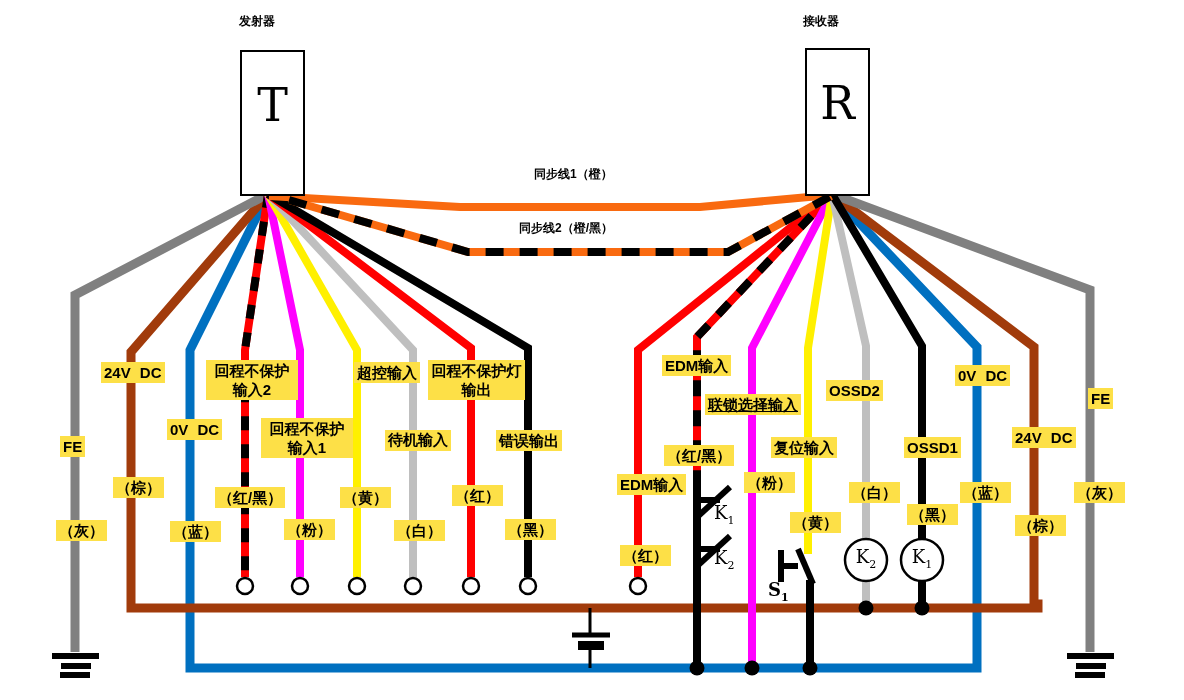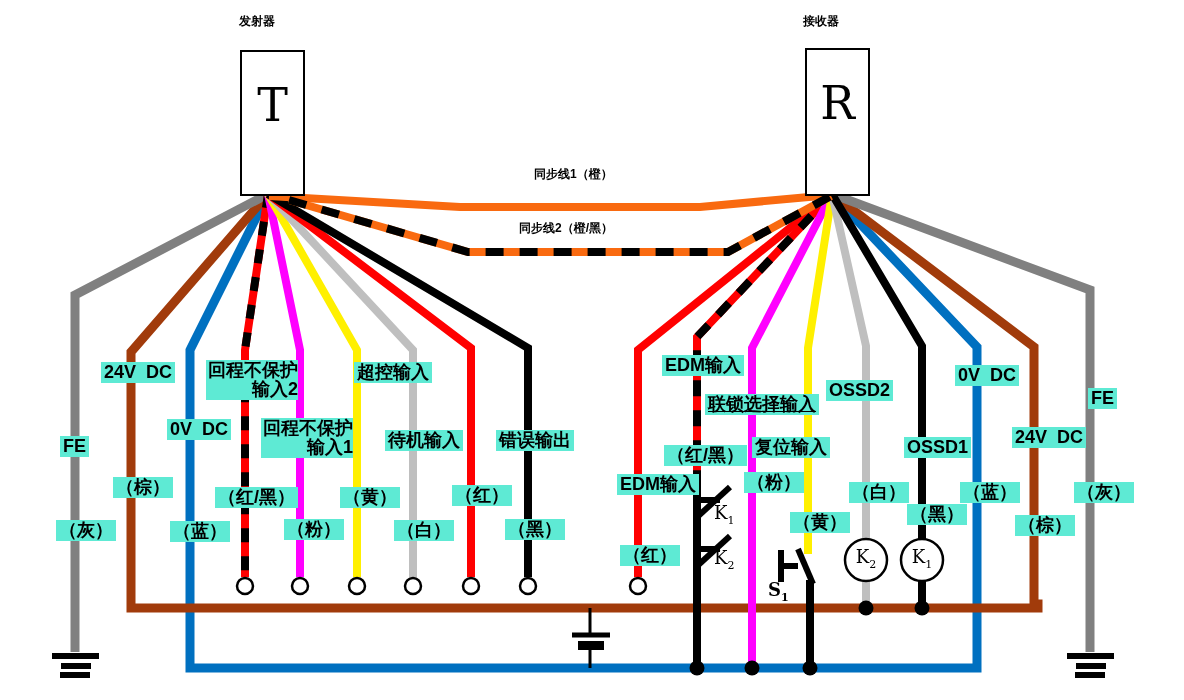--- a/index.html
+++ b/index.html
@@ -2,25 +2,25 @@
 <html><head>
 <meta charset="utf-8">
 <style>
   html,body{margin:0;padding:0;background:#fff;}
   #stage{position:relative;width:1184px;height:700px;background:#fff;overflow:hidden;
          font-family:"Liberation Sans","DejaVu Sans",sans-serif;}
   #wiring{position:absolute;left:0;top:0;z-index:1;}
   .devbox{position:absolute;width:61px;height:142px;background:#fff;border:2px solid #000;
           z-index:2;display:flex;justify-content:center;}
   .devletter{font:46px "DejaVu Serif","Liberation Serif",serif;color:#000;margin-top:26px;}
-  .lbl{position:absolute;z-index:3;font-weight:bold;font-size:18px;color:#000;background:#5eead4;
+  .lbl{position:absolute;z-index:3;font-weight:bold;font-size:15px;color:#000;background:#fde047;
        padding:2px 3px;white-space:nowrap;line-height:17px;}
   .big{font-size:12px;}
   .en{word-spacing:5px;}
-  .two{white-space:normal;text-align:right;padding:1px 0;line-height:19px;}
+  .two{white-space:normal;text-align:center;padding:1px 0;line-height:19px;}
   .clear{background:transparent;padding:0;}
   .serif{font-family:"DejaVu Serif","Liberation Serif",serif;font-weight:normal;font-size:18px;}
   .serif sub{font-size:11px;}
   .coil-lbl{width:30px;text-align:center;}
 </style>
 </head>
 <body>
 
 <div id="stage">
 
@@ -138,31 +138,35 @@
   <div class="lbl" style="left:215px;top:487px;">（红/黑）</div>
   <div class="lbl two" style="left:261px;top:418px;width:92px;">
     <div>回程不保护</div>
     <div>输入1</div>
   </div>
   <div class="lbl" style="left:284px;top:519px;">（粉）</div>
   <div class="lbl" style="left:354px;top:362px;">超控输入</div>
   <div class="lbl" style="left:340px;top:487px;">（黄）</div>
   <div class="lbl" style="left:385px;top:430px;font-family:Liberation Serif, serif;">待机输入</div>
   <div class="lbl" style="left:394px;top:520px;">（白）</div>
+  <div class="lbl two" style="left:428px;top:360px;width:97px;">
+    <div>回程不保护灯</div>
+    <div>输出</div>
+  </div>
   <div class="lbl" style="left:452px;top:485px;">（红）</div>
   <div class="lbl" style="left:496px;top:430px;">错误输出</div>
   <div class="lbl" style="left:505px;top:519px;">（黑）</div>
 
   <div class="lbl" style="left:617px;top:474px;">EDM输入</div>
   <div class="lbl" style="left:620px;top:545px;">（红）</div>
   <div class="lbl" style="left:662px;top:355px;">EDM输入</div>
   <div class="lbl" style="left:664px;top:445px;">（红/黑）</div>
   <div class="lbl" style="left:705px;top:394px;text-decoration:underline;">联锁选择输入</div>
   <div class="lbl" style="left:744px;top:472px;">（粉）</div>
-  <div class="lbl" style="left:752px;top:437px;">复位输入</div>
+  <div class="lbl" style="left:771px;top:437px;">复位输入</div>
   <div class="lbl" style="left:790px;top:512px;">（黄）</div>
   <div class="lbl" style="left:826px;top:380px;">OSSD2</div>
   <div class="lbl" style="left:849px;top:482px;">（白）</div>
   <div class="lbl" style="left:904px;top:437px;">OSSD1</div>
   <div class="lbl" style="left:907px;top:504px;">（黑）</div>
   <div class="lbl en" style="left:955px;top:365px;">0V DC</div>
   <div class="lbl" style="left:960px;top:482px;">（蓝）</div>
   <div class="lbl en" style="left:1012px;top:427px;">24V DC</div>
   <div class="lbl" style="left:1015px;top:515px;">（棕）</div>
   <div class="lbl" style="left:1088px;top:388px;">FE</div>

